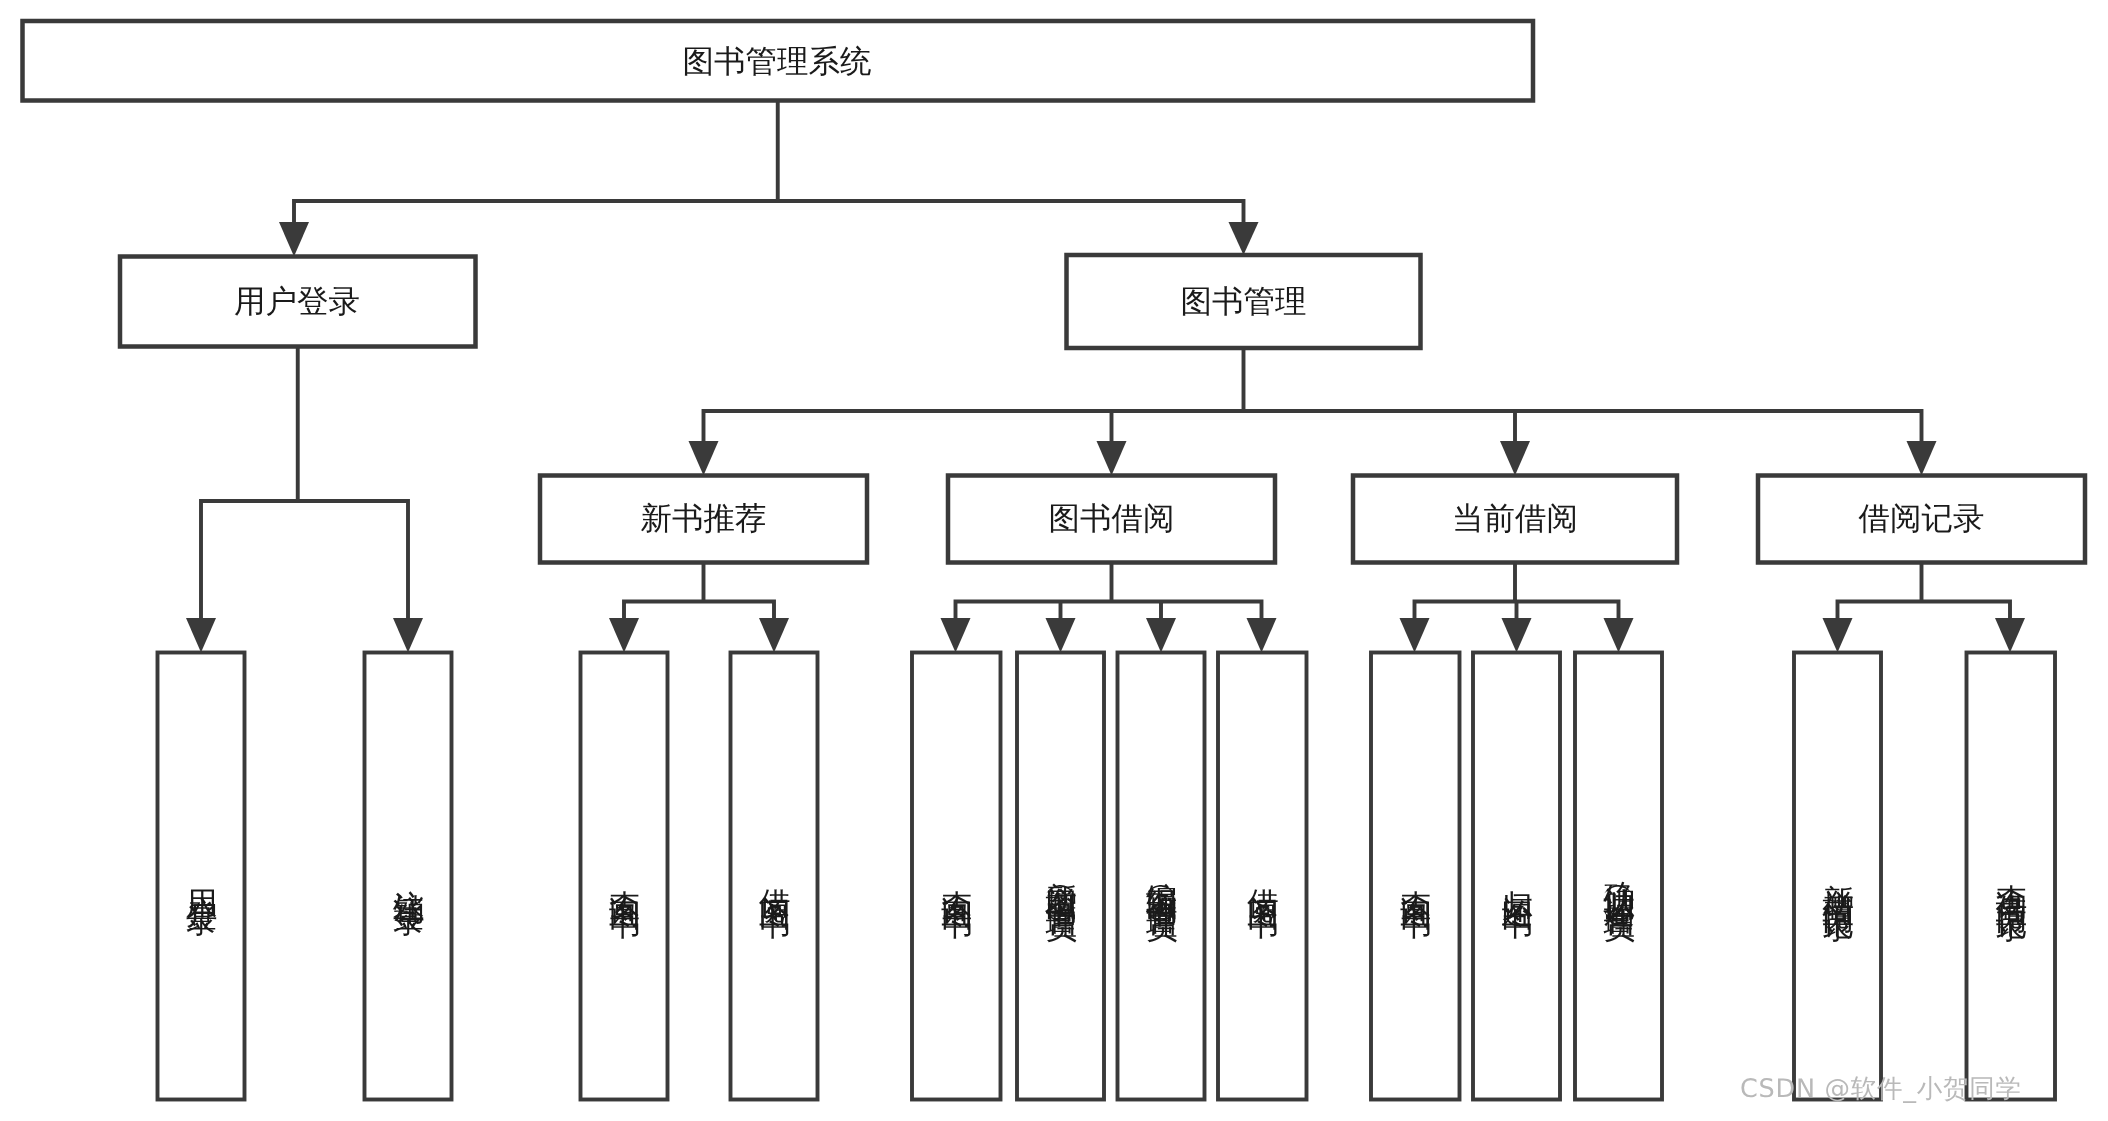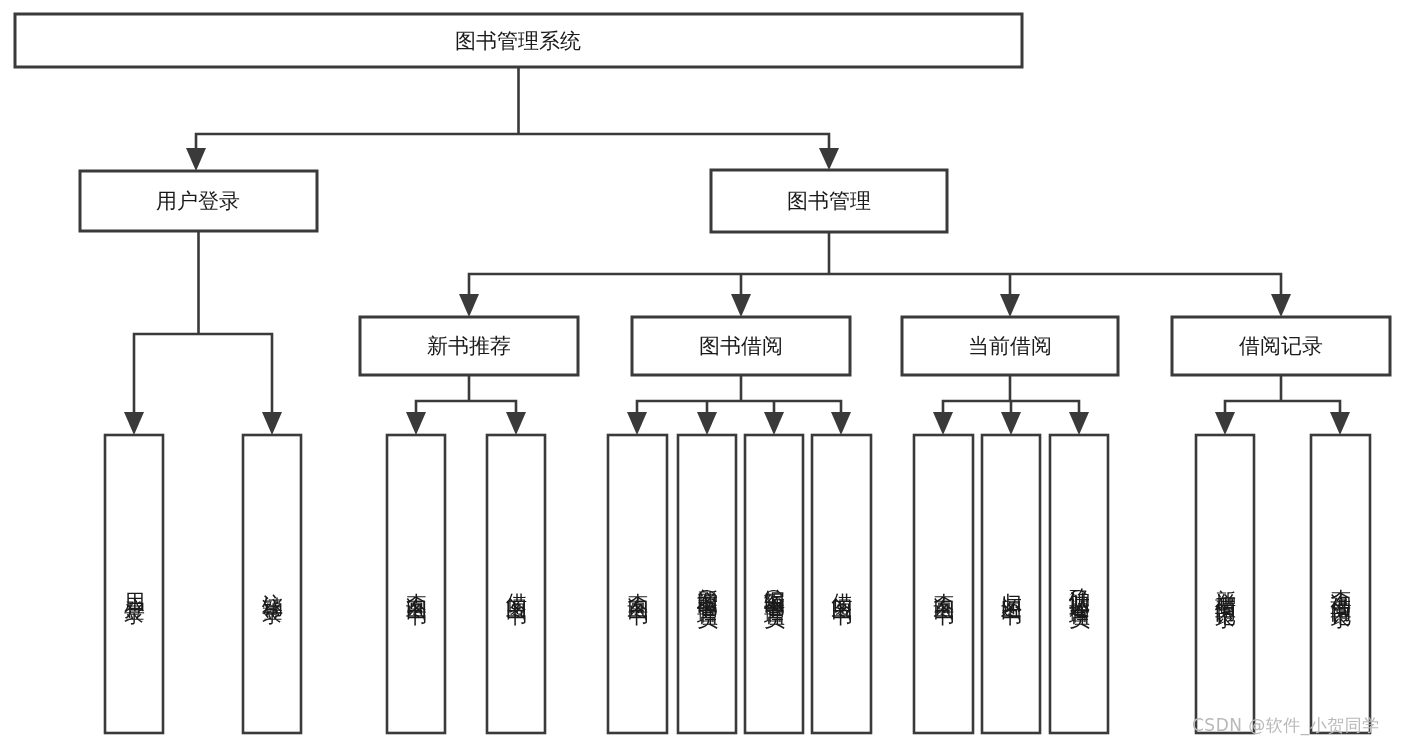--- a/index.html
+++ b/index.html
@@ -64,21 +64,21 @@
     letter-spacing: 4px;
     display: flex;
     align-items: center;
     justify-content: center;
     white-space: nowrap;
     pointer-events: none;
     text-align: center;
   }
   .watermark {
     position: absolute;
-    left: 1192px;
+    left: 1160px;
     top: 714px;
     font-family: "DejaVu Sans", "Liberation Sans", sans-serif;
     font-size: 17px;
     color: #b9b9b9;
     white-space: nowrap;
     letter-spacing: 0.5px;
   }
 </style>
 </head>
 <body>

